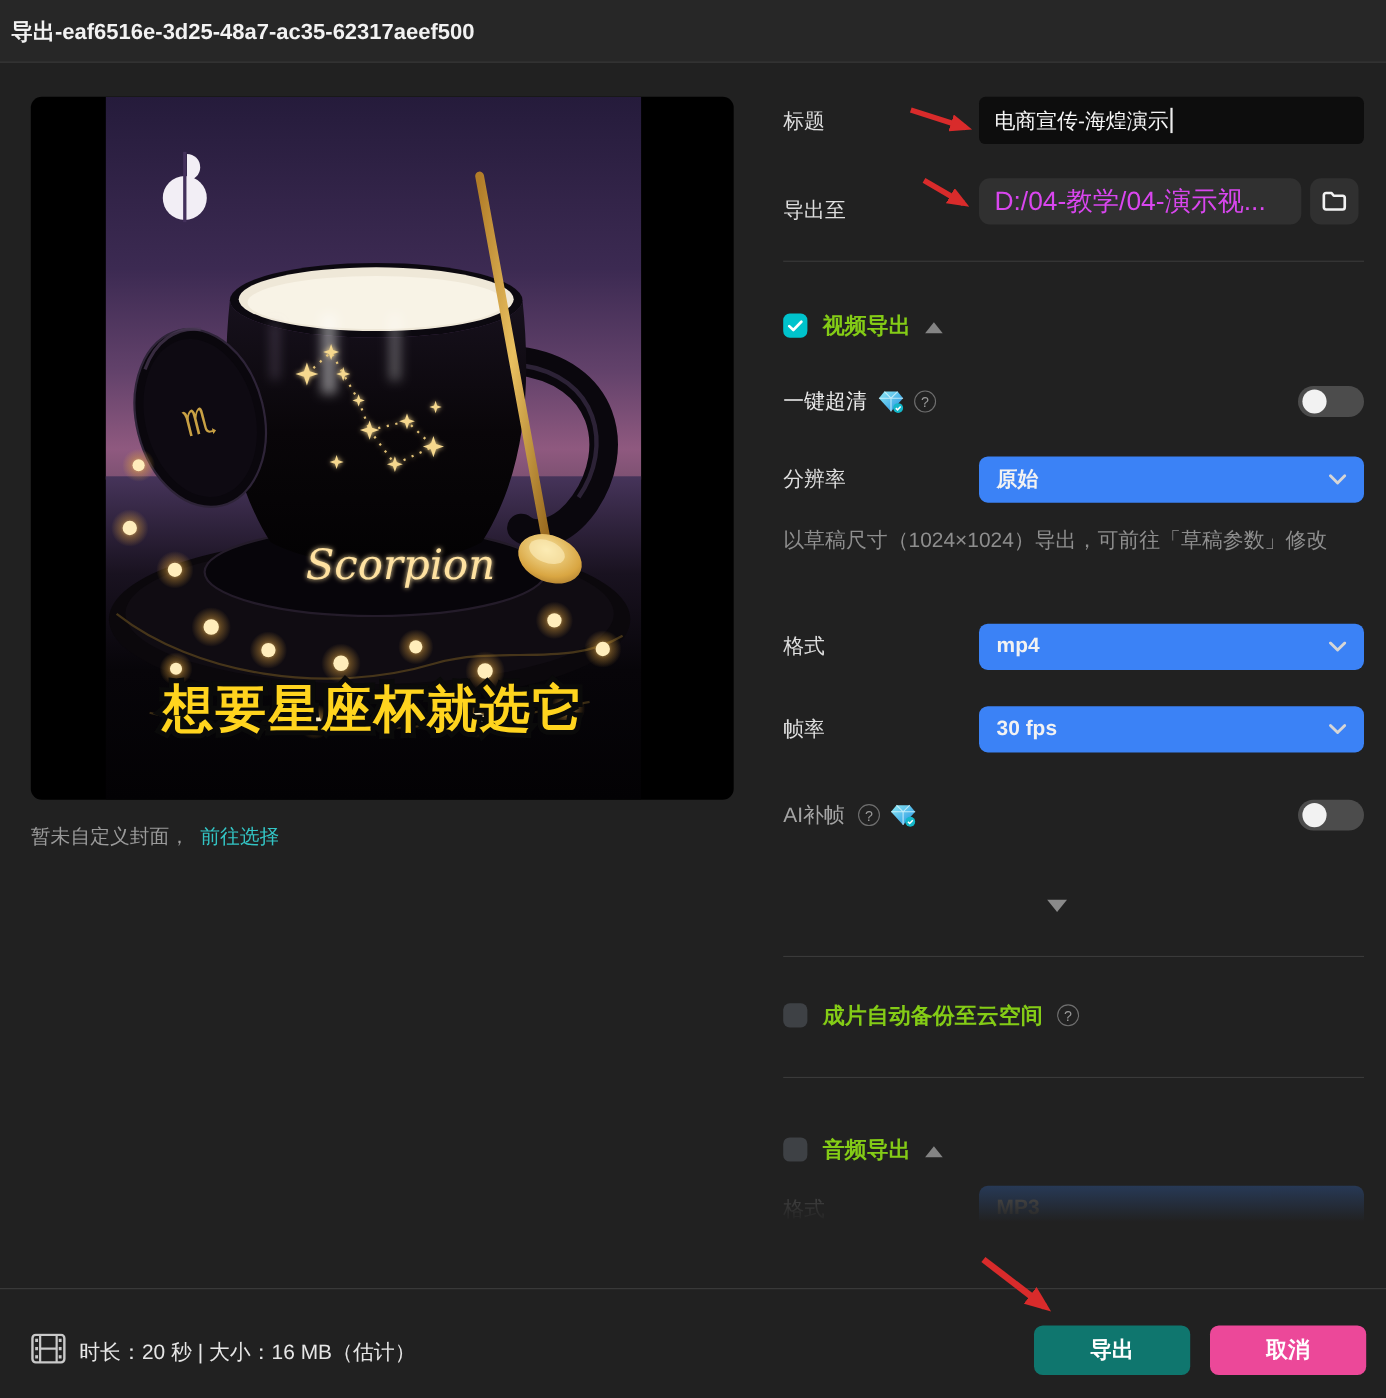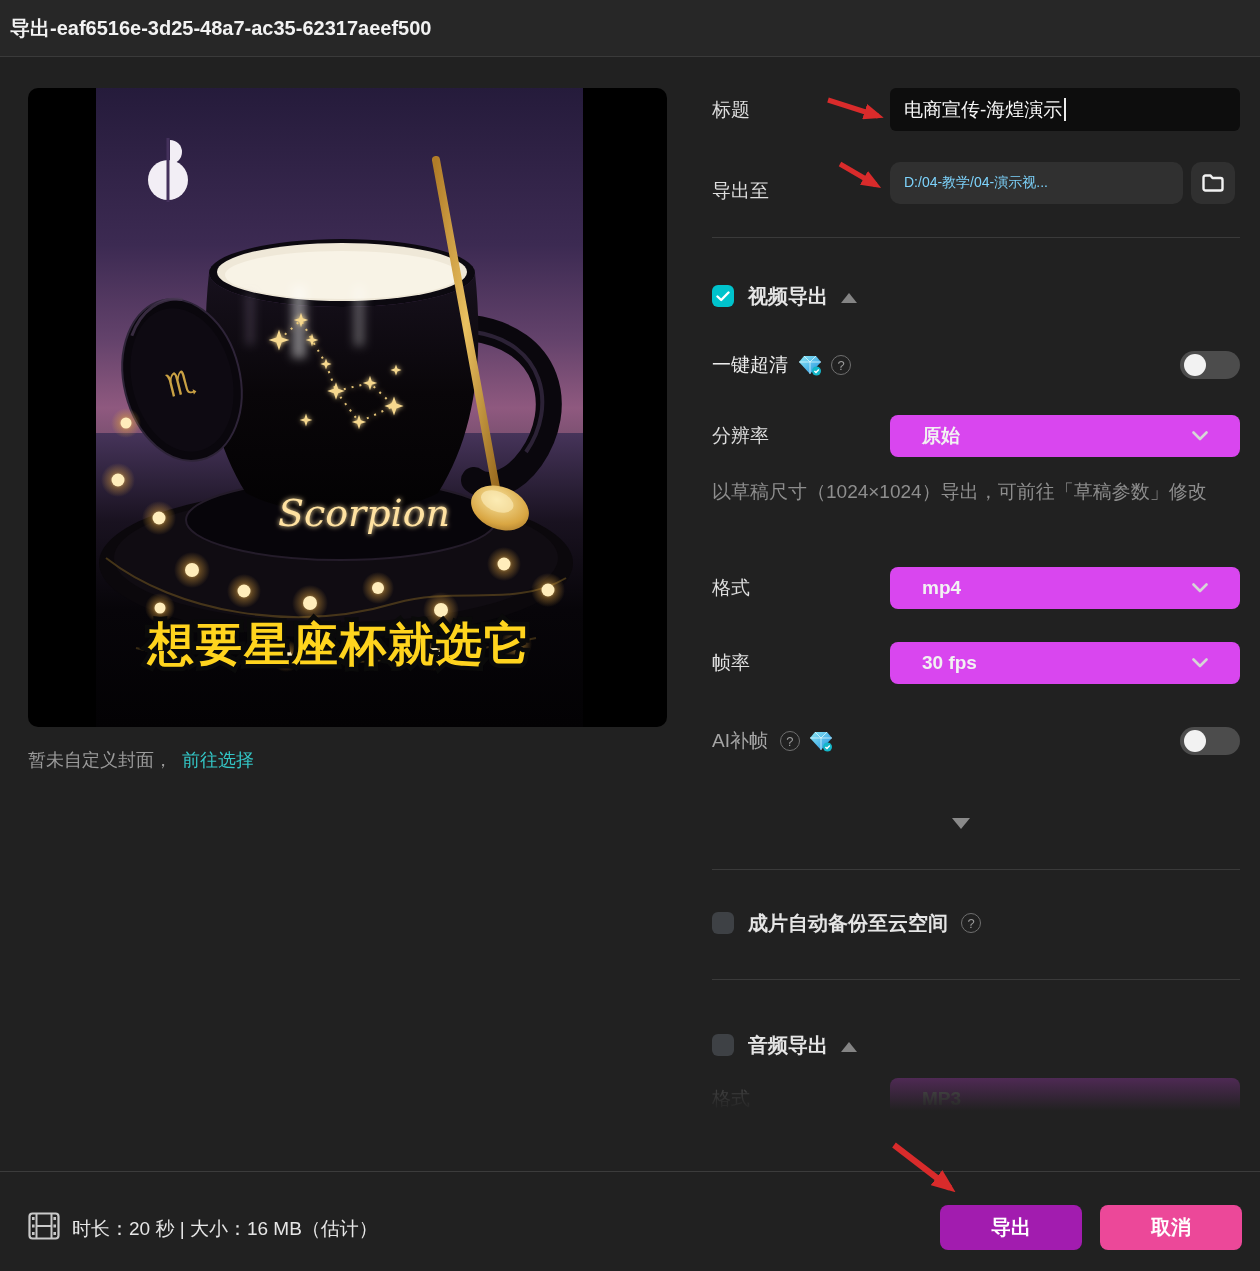--- a/index.html
+++ b/index.html
@@ -15,54 +15,54 @@
   .photo{position:absolute;left:68px;top:0;}
   .cover-note{position:absolute;left:28px;top:748px;font-size:18px;color:#9b9b9b;}
   .cover-link{color:#33c5c5;margin-left:10px;cursor:pointer;}
   
   .row{position:absolute;left:712px;width:528px;display:flex;align-items:center;}
   .flabel{width:178px;flex:none;font-size:19px;color:#dedede;}
   .text-input{flex:1;height:43px;background:#0d0d0d;border-radius:6px;display:flex;align-items:center;
               padding:0 14px;font-size:19px;color:#f7f7f7;box-sizing:border-box;}
   .caret{width:2px;height:23px;background:#ececec;margin-left:2px;}
   .path-input{width:293px;height:42px;background:#303030;border-radius:10px;display:flex;align-items:center;
-              padding:0 14px;font-size:14px;color:#7dd3fc;box-sizing:border-box;white-space:nowrap;overflow:hidden;}
+              padding:0 14px;font-size:24px;color:#d946ef;box-sizing:border-box;white-space:nowrap;overflow:hidden;}
   .folder-btn{width:44px;height:42px;background:#303030;border-radius:10px;margin-left:8px;flex:none;
               display:flex;align-items:center;justify-content:center;cursor:pointer;}
   .divider{position:absolute;left:712px;width:528px;height:1px;background:#3a3a3a;}
   .checkbox{width:22px;height:22px;border-radius:6px;flex:none;display:flex;align-items:center;justify-content:center;}
   .cb-on{background:#00c3cc;}
   .cb-off{background:#3e4145;}
-  .sec-label{font-size:20px;font-weight:700;color:#e5e5e5;margin-left:14px;}
+  .sec-label{font-size:20px;font-weight:700;color:#84cc16;margin-left:14px;}
   .tri-up{width:0;height:0;border-left:8px solid transparent;border-right:8px solid transparent;
           border-bottom:10px solid #848484;margin-left:13px;margin-top:3px;}
   .tri-down{width:0;height:0;border-left:9px solid transparent;border-right:9px solid transparent;
             border-top:11px solid #8a8a8a;}
   .help{width:20px;height:20px;border:1.5px solid #6f6f6f;border-radius:50%;color:#9a9a9a;font-size:13px;
         display:flex;align-items:center;justify-content:center;flex:none;box-sizing:border-box;}
   .toggle{width:60px;height:28px;border-radius:14px;background:#4c4c4c;position:relative;margin-left:auto;cursor:pointer;}
   .knob{position:absolute;left:4px;top:3px;width:22px;height:22px;border-radius:50%;background:#f2f2f2;}
-  .dropdown{flex:1;height:42px;background:#d946ef;border-radius:8px;display:flex;align-items:center;
-            padding:0 32px;box-sizing:border-box;cursor:pointer;}
+  .dropdown{flex:1;height:42px;background:#3b82f6;border-radius:8px;display:flex;align-items:center;
+            padding:0 16px;box-sizing:border-box;cursor:pointer;}
   .dd-value{font-size:19px;font-weight:700;color:#f2f2f2;}
   .chev{margin-left:auto;}
   .hint{position:absolute;left:712px;top:476px;width:528px;font-size:19px;line-height:31px;color:#8e8e8e;}
   .dim-label{color:#a5a5a5;width:auto;margin-right:12px;}
   .expander{position:absolute;left:952px;top:818px;cursor:pointer;}
   .faded-row{opacity:.4;}
   .fade-mask{position:absolute;left:700px;top:1058px;width:560px;height:66px;
              background:linear-gradient(to bottom,rgba(33,33,33,0) 0%,#212121 80%);}
   
   .footer-divider{position:absolute;left:0;top:1171px;width:100%;height:1px;background:#3c3c3c;}
   .film-icon{position:absolute;left:28px;top:1212px;}
   .footer-info{position:absolute;left:72px;top:1216px;font-size:19px;color:#e6e6e6;}
   .btn{position:absolute;top:1205px;width:142px;height:45px;border-radius:8px;border:none;
        font-size:20px;font-weight:700;color:#fff;cursor:pointer;
        font-family:"Liberation Sans","DejaVu Sans",sans-serif;display:flex;align-items:center;justify-content:center;}
-  .btn-export{left:940px;background:#a21caf;}
+  .btn-export{left:940px;background:#0f766e;}
   .btn-cancel{left:1100px;background:#ec4899;}
   .arrow{position:absolute;pointer-events:none;}
 </style>
 </head>
 <body>
 
 <div class="app">
 
   <div class="titlebar">
     <span class="wtitle">导出-eaf6516e-3d25-48a7-ac35-62317aeef500</span>

